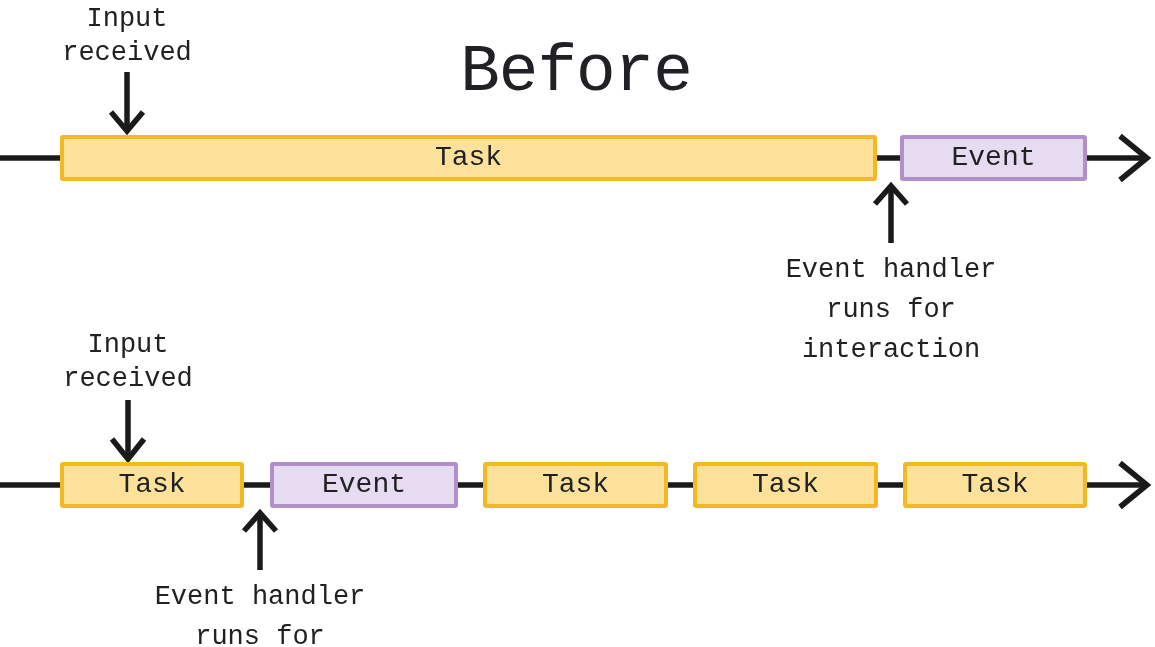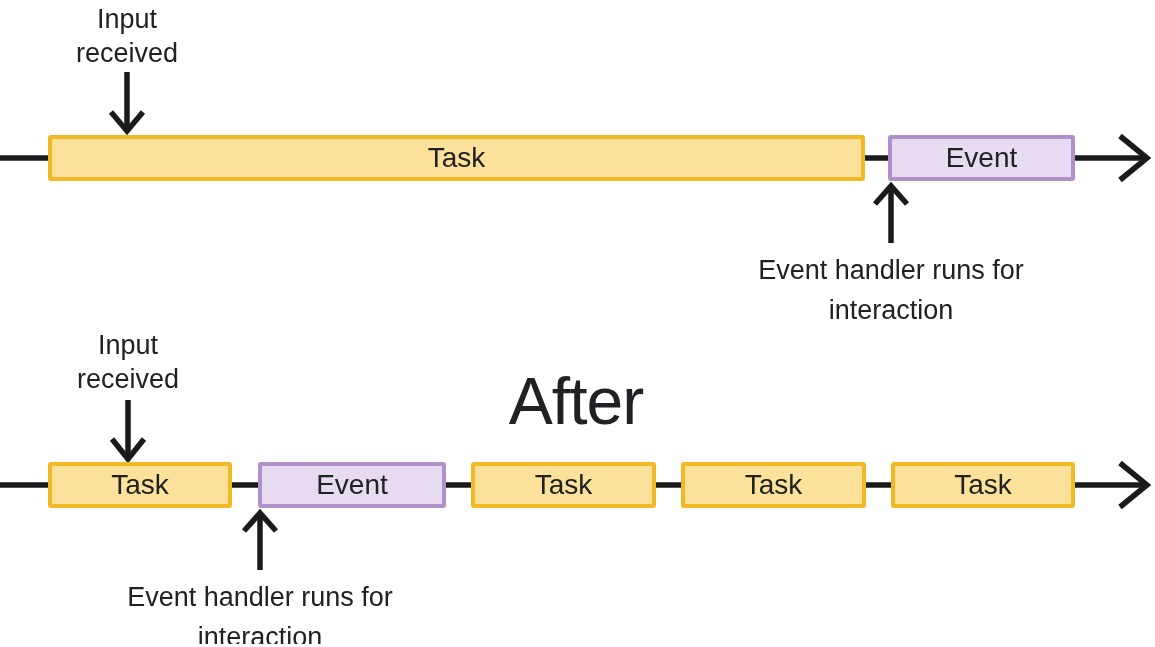--- a/index.html
+++ b/index.html
@@ -5,21 +5,21 @@
   html, body {
     margin: 0;
     padding: 0;
     background: #ffffff;
   }
   .stage {
     position: relative;
     width: 1155px;
     height: 644px;
     background: var(--page-bg, #ffffff);
-    font-family: Liberation Sans, sans-serif;
+    font-family: Liberation Mono, monospace;
     color: var(--text, #202124);
     overflow: hidden;
   }
   .arrow-layer {
     position: absolute;
     left: 0;
     top: 0;
     width: 1155px;
     height: 647px;
     z-index: 1;
@@ -37,20 +37,21 @@
     box-sizing: border-box;
     height: 46px;
     border: 4px solid;
     border-radius: 3px;
     display: flex;
     align-items: center;
     justify-content: center;
     font-size: 28px;
     line-height: 1;
     color: var(--text, #202124);
+    margin-left: 12px;
   }
   .bar.task {
     background: var(--task-fill, #FBE199);
     border-color: var(--task-border, #F3B924);
   }
   .bar.event {
     background: var(--event-fill, #E6DBF0);
     border-color: var(--event-border, #B18FC9);
   }
   .row-before .bar { top: 135px; }
@@ -114,35 +115,35 @@
     </g>
 
     <g>
       <path d="M 260 570 V 516"></path>
       <path d="M 244 531 L 260 513 L 276 531"></path>
     </g>
   </svg>
 
   <div class="label input-label" style="left:62px; top:2px;">Input received</div>
 
+  <div class="section-title" style="left:376px; top:38px;">Before</div>
 
   <div class="row-before">
     <div class="bar task" style="left:48px; width:817px;">
       <span>Task</span>
     </div>
     <div class="bar event" style="left:888px; width:187px;">
       <span>Event</span>
     </div>
   </div>
 
   <div class="label handler-label" style="left:756px; top:250px;">Event handler runs for interaction</div>
 
   <div class="label input-label" style="left:63px; top:328px;">Input received</div>
 
-  <div class="section-title" style="left:376px; top:366px;">After</div>
 
   <div class="row-after">
     <div class="bar task" style="left:48px; width:184px;">
       <span>Task</span>
     </div>
     <div class="bar event" style="left:258px; width:188px;">
       <span>Event</span>
     </div>
     <div class="bar task" style="left:471px; width:185px;">
       <span>Task</span>

